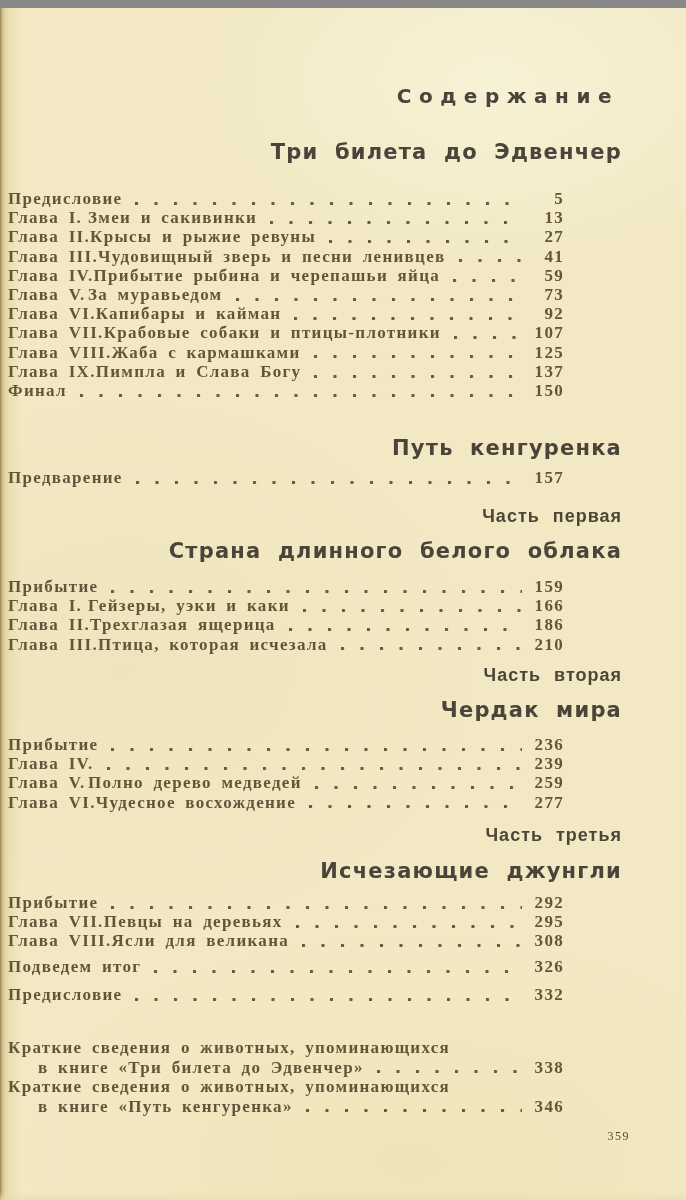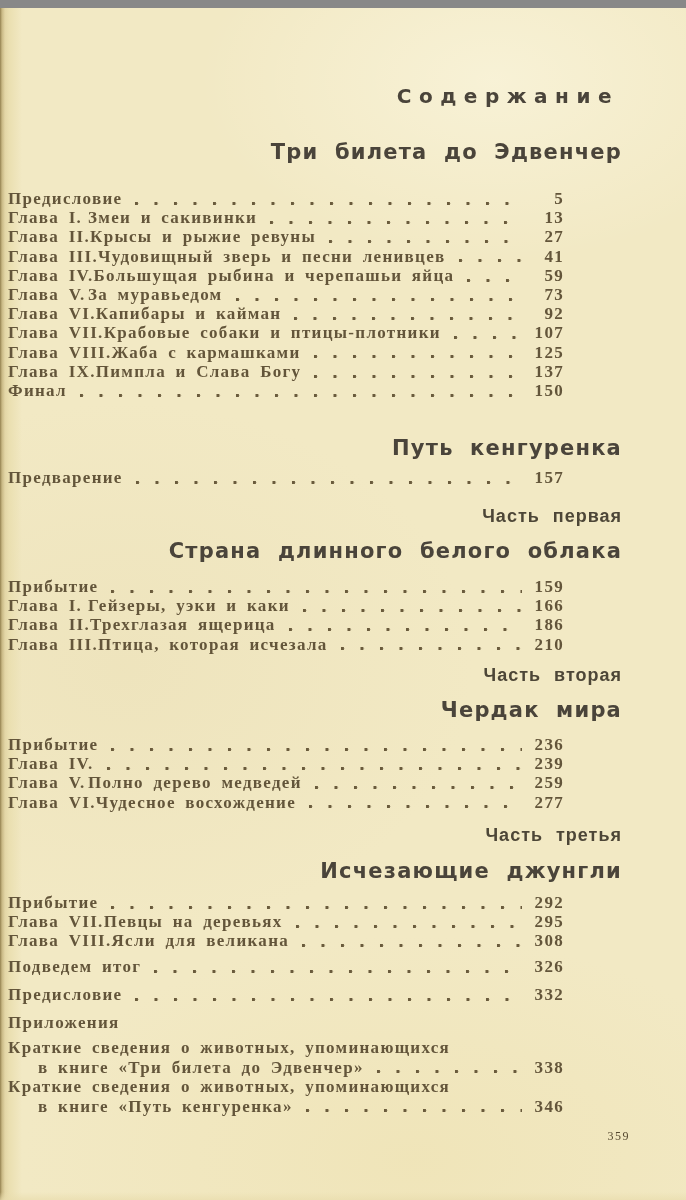--- a/index.html
+++ b/index.html
@@ -103,21 +103,21 @@
       <span class="pg">27</span>
     </div>
     <div class="row">
       <span class="chap">Глава III.</span>
       <span class="t">Чудовищный зверь и песни ленивцев</span>
       <span class="dots"></span>
       <span class="pg">41</span>
     </div>
     <div class="row">
       <span class="chap">Глава IV.</span>
-      <span class="t">Большущая рыбина и черепашьи яйца</span>
+      <span class="t">Прибытие рыбина и черепашьи яйца</span>
       <span class="dots"></span>
       <span class="pg">59</span>
     </div>
     <div class="row">
       <span class="chap">Глава V.</span>
       <span class="t">За муравьедом</span>
       <span class="dots"></span>
       <span class="pg">73</span>
     </div>
     <div class="row">
@@ -250,23 +250,20 @@
   </div>
 
   <div class="toc" style="top:977px">
     <div class="row">
       <span class="t">Предисловие</span>
       <span class="dots"></span>
       <span class="pg">332</span>
     </div>
   </div>
 
-  <div class="toc" style="top:1005px">
-    <div class="plain">Приложения</div>
-  </div>
 
   <div class="toc" style="top:1030px">
     <div class="plain">Краткие сведения о животных, упоминающихся</div>
     <div class="row">
       <span class="ind"></span>
       <span class="t">в книге «Три билета до Эдвенчер»</span>
       <span class="dots"></span>
       <span class="pg">338</span>
     </div>
   </div>

